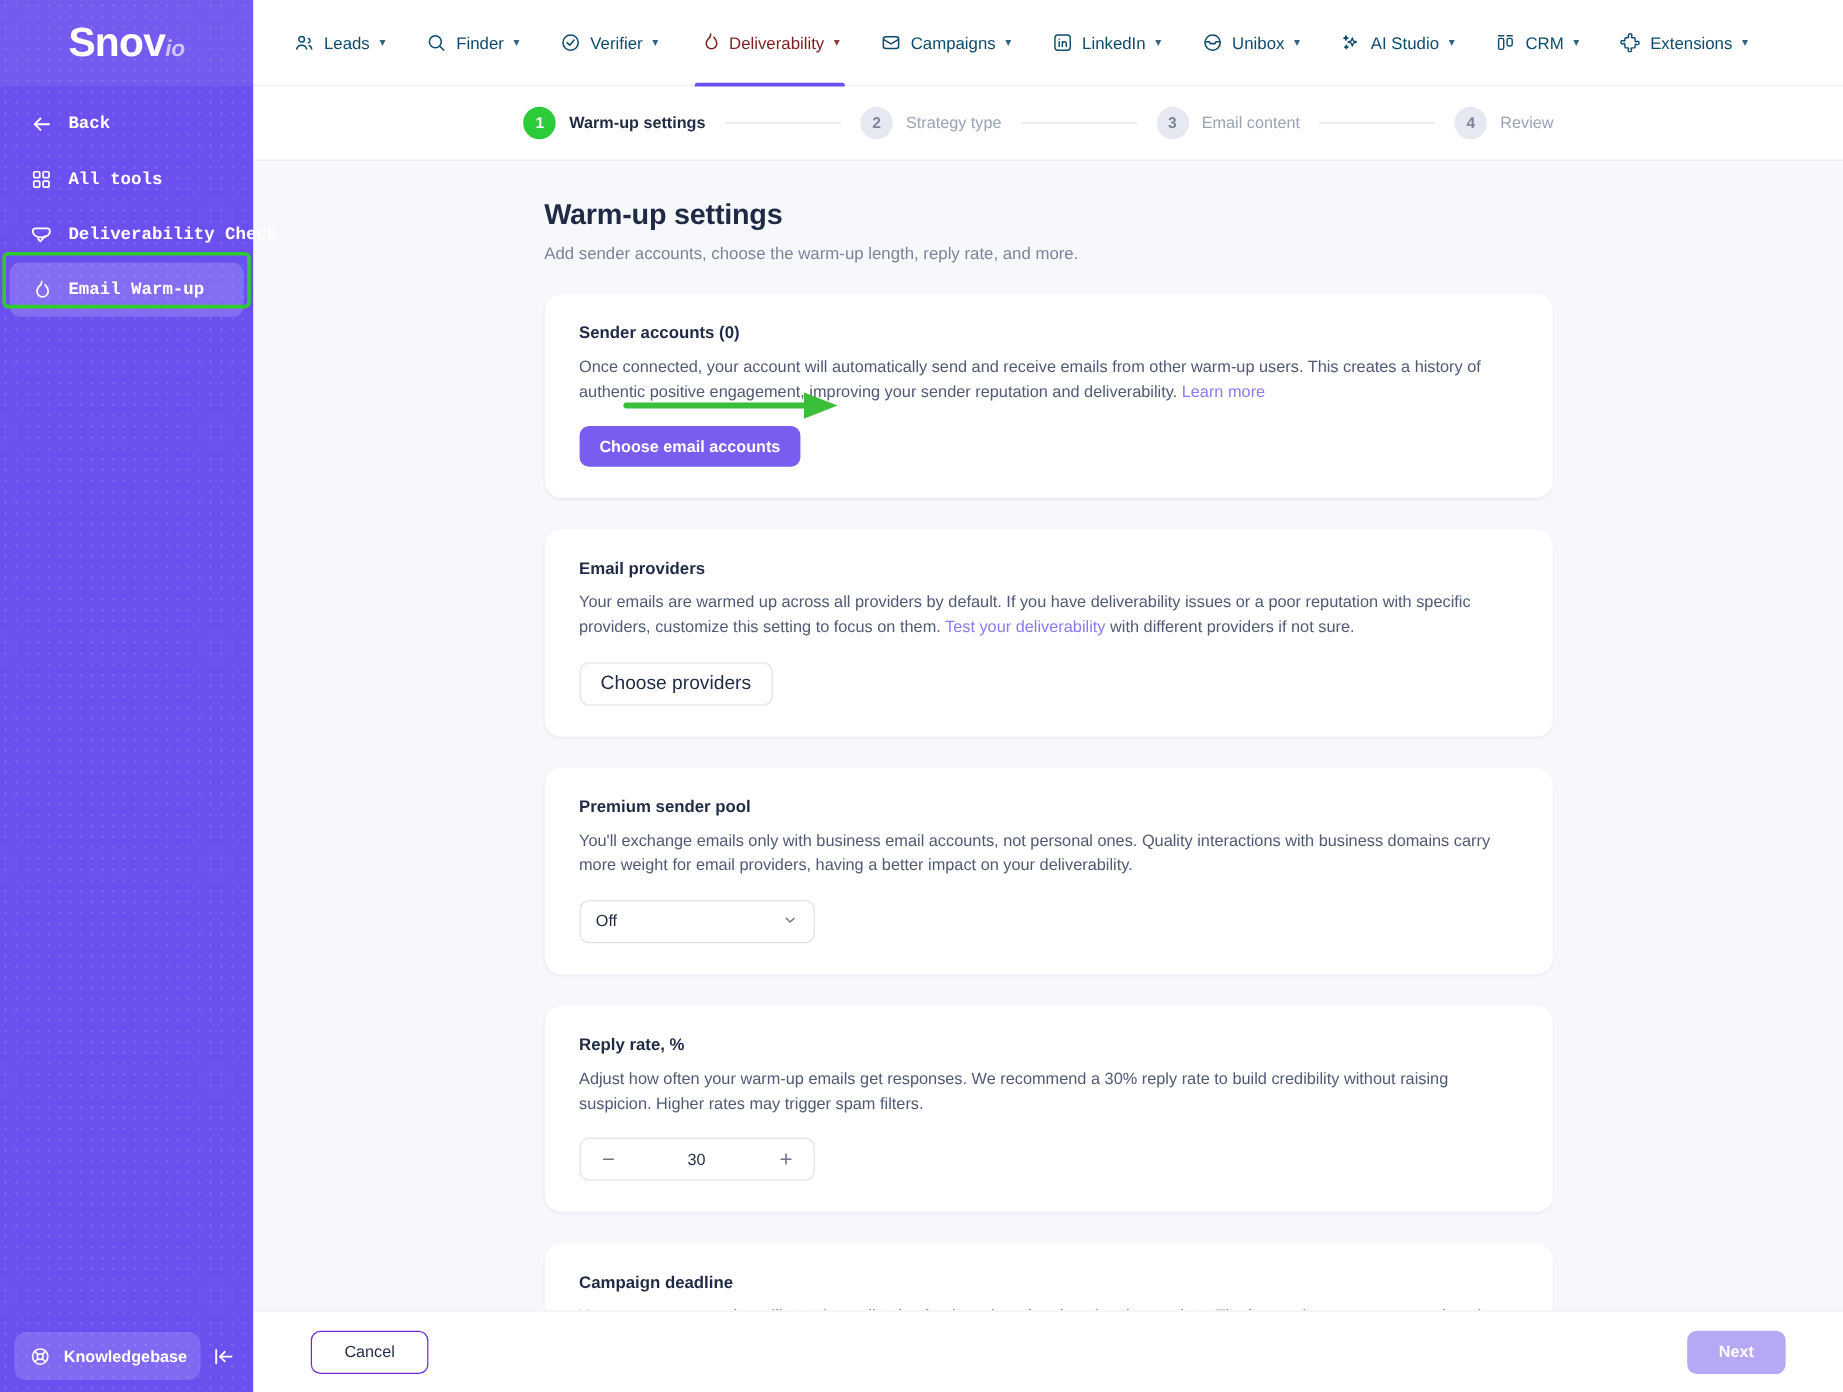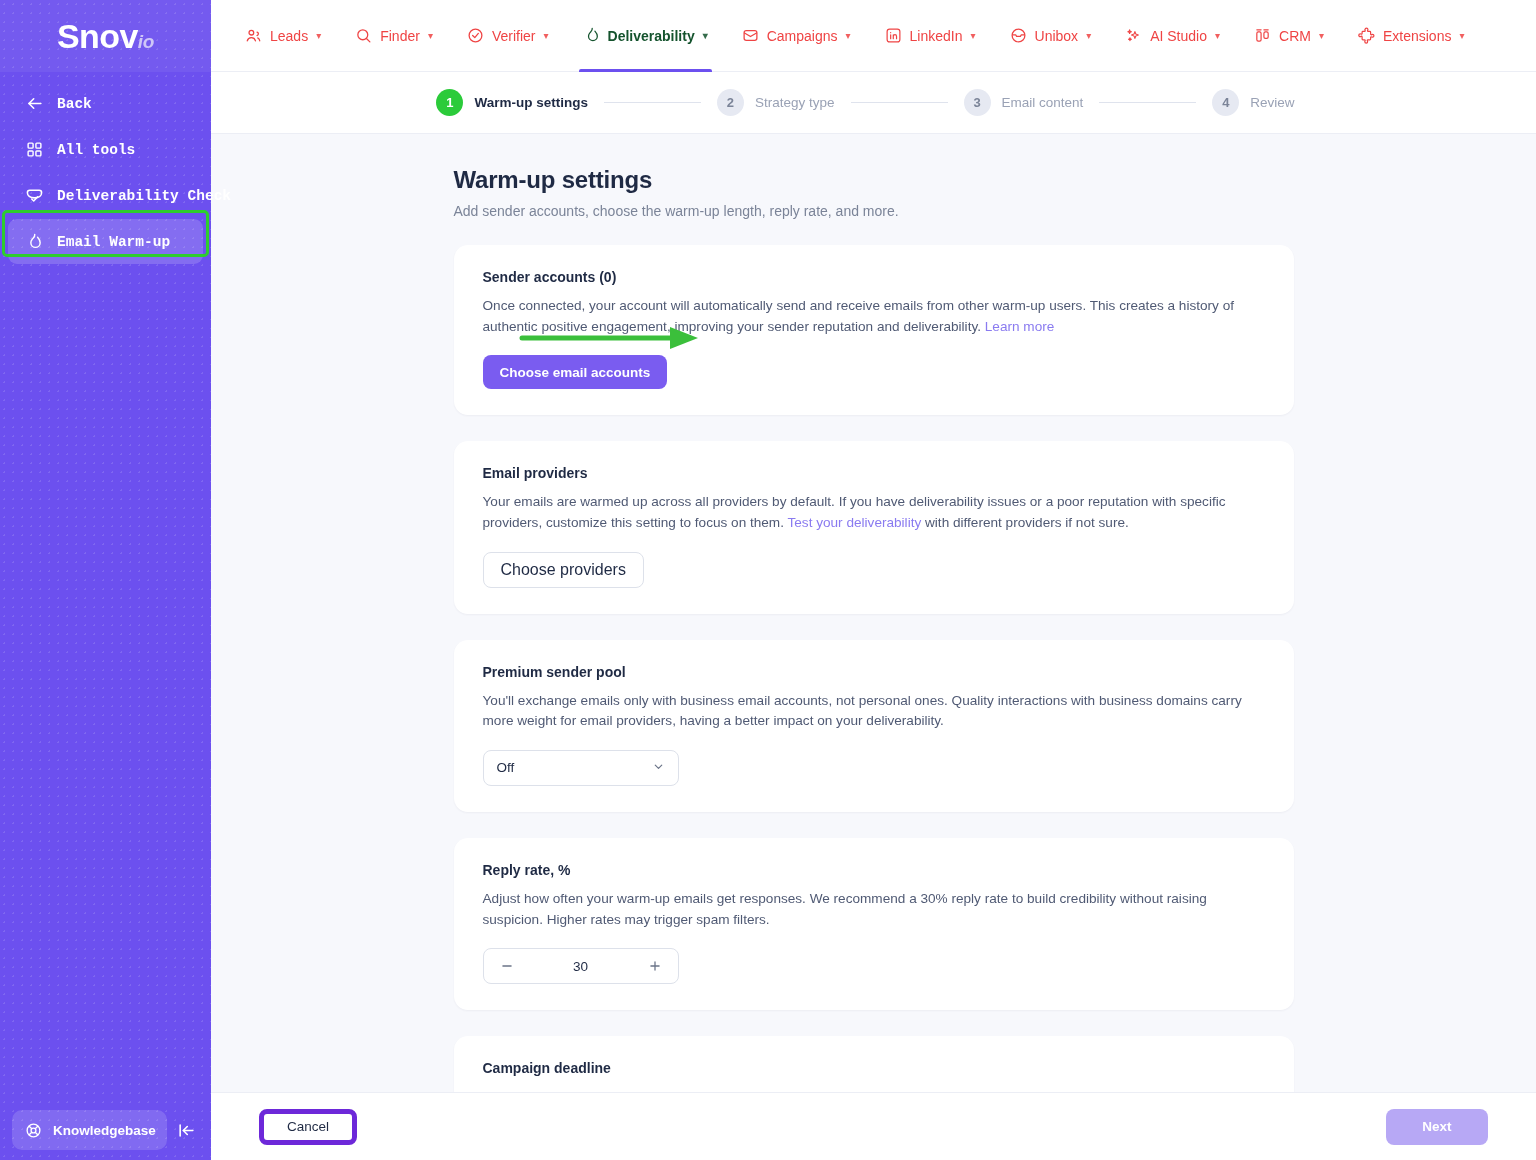--- a/index.html
+++ b/index.html
@@ -65,25 +65,25 @@
   
   .main { flex: 1; height: 1160px; display: flex; flex-direction: column; background: #f7f8fc; min-width: 0; }
 
   .topbar {
     height: 72px; background: #ffffff; display: flex; align-items: center;
     padding-left: 18px; gap: 2px; flex: 0 0 72px;
     border-bottom: 1px solid #eceef5;
   }
   .topnav-item {
     position: relative; height: 72px; display: flex; align-items: center; gap: 8px;
-    padding: 0 16px; color: #ef4444; font-size: 14px; font-weight: 500; cursor: pointer;
+    padding: 0 16px; color: #0c4a6e; font-size: 14px; font-weight: 500; cursor: pointer;
     white-space: nowrap;
   }
   .topnav-item .tn-ico { display: flex; align-items: center; }
-  .topnav-item.active { color: #14532d; font-weight: 700; }
+  .topnav-item.active { color: #7f1d1d; font-weight: 400; }
   .topnav-item.active::after {
     content: ""; position: absolute; left: 12px; right: 12px; bottom: 0; height: 3px;
     background: #6c50ef; border-radius: 2px 2px 0 0;
   }
   .caret { font-size: 10px; line-height: 1; opacity: .85; }
 
   
   .stepper {
     height: 62px; background: #ffffff; display: flex; align-items: center;
     justify-content: center; flex: 0 0 62px; border-bottom: 1px solid #eceef5;
@@ -141,25 +141,25 @@
   .stepper-btn { color: #6b7488; cursor: pointer; }
   .stepper-val { font-size: 13.5px; color: #1f2a44; }
 
   
   .footer {
     height: 68px; background: #ffffff; border-top: 1px solid #eceef5;
     display: flex; align-items: center; flex: 0 0 68px; padding: 0 48px;
   }
   .footer-inner { width: 100%; display: flex; align-items: center; justify-content: space-between; }
   .btn-cancel {
-    height: 36px; width: 98px; border: 5px solid #6d28d9; border-radius: 8px;
+    height: 36px; width: 98px; border: 1px solid #6d28d9; border-radius: 8px;
     background: #fff; color: #1f2a44; font-size: 13.5px; cursor: pointer; font-family: inherit;
   }
   .btn-next {
-    height: 36px; width: 102px; border: none; border-radius: 8px;
+    height: 36px; width: 82px; border: none; border-radius: 8px;
     background: #b7a8f5; color: #ffffff; font-size: 13.5px; font-weight: 600;
     cursor: pointer; font-family: inherit;
   }
 
   
   .arrow-anno { position: absolute; left: 518px; top: 322px; z-index: 8; pointer-events: none; }
 </style>
 </head>
 <body>
 

